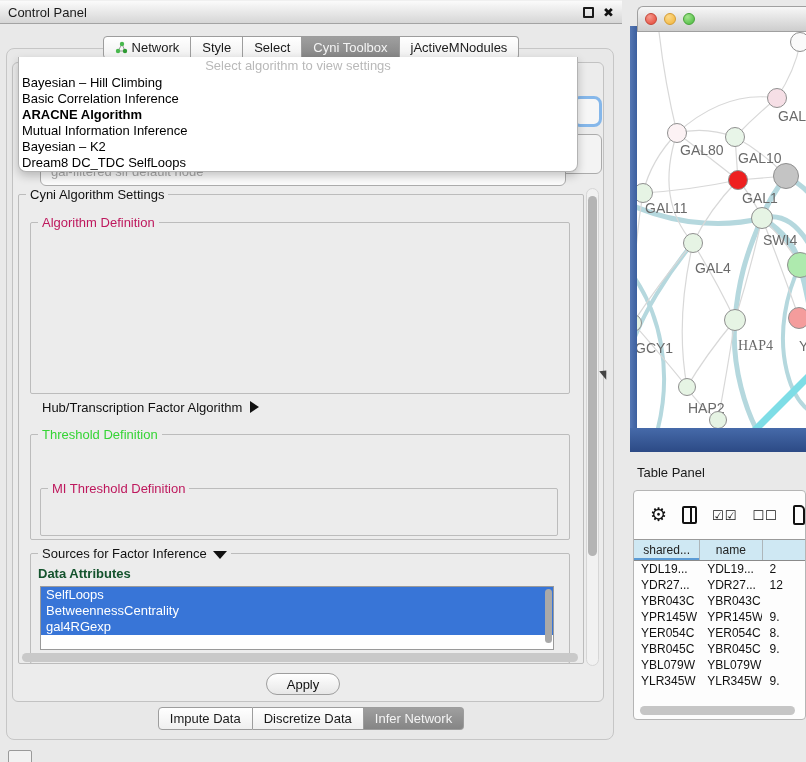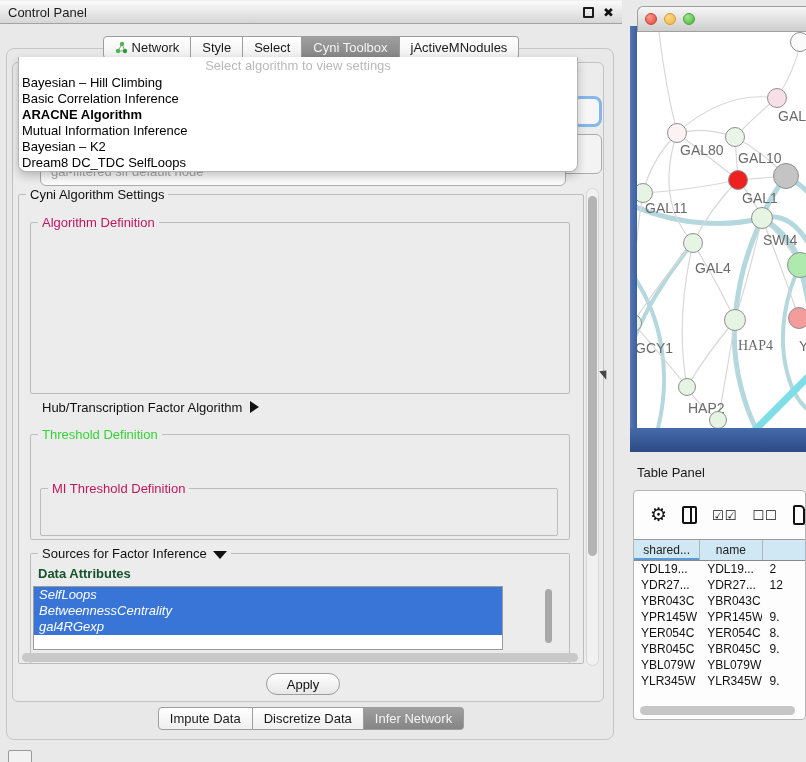--- a/index.html
+++ b/index.html
@@ -93,21 +93,21 @@
   .tf { position:absolute; background:#fff; display:flex; align-items:center; justify-content:flex-end; padding:0 6px; font-size:13px; }
   .tf-strong { border:2px solid #3c3c3c; }
   .tf-normal { border:1px solid #8b8b8b; }
   .tf-dis { border:1px solid #bcbcbc; color:#a0a0a0; }
 
   .cbx { position:absolute; width:15px; height:15px; border:1px solid #bdbdbd; border-radius:3px; background:#fafafa; }
 
   .tri-right { display:inline-block; width:0; height:0; border-top:6px solid transparent; border-bottom:6px solid transparent; border-left:9px solid #111; margin-left:8px; vertical-align:-1px;}
   .tri-down { display:inline-block; width:0; height:0; border-left:7px solid transparent; border-right:7px solid transparent; border-top:8px solid #111; margin-left:6px; vertical-align:-1px;}
 
-  .attr-list { left:33px; top:586px; width:470px; height:64px; background:#fff; border:1px solid #9a9a9a; overflow:hidden; z-index:3;font-style:italic;}
+  .attr-list { left:40px; top:586px; width:514px; height:64px; background:#fff; border:1px solid #9a9a9a; overflow:hidden; z-index:3;}
   .attr-item { height:16px; line-height:16px; padding-left:5px; background:#3875d7; color:#fff; font-size:13px; white-space:nowrap;}
 
   .apply-btn {
     left:266px; top:673px; width:74px; height:22px;
     background:linear-gradient(#ffffff,#e7e7e7); border:1px solid #9e9e9e; border-radius:11px;
     display:flex; align-items:center; justify-content:center; font-size:13px; color:#111; z-index:2;
   }
 
   .corner-frag { left:8px; top:750px; width:24px; height:16px; border:1px solid #9a9a9a; border-radius:2px; background:#f2f2f2; }
   .cursor-arrow { left:602px; top:368px; width:0; height:0; border-left:6px solid #444; border-top:4px solid transparent; border-bottom:7px solid transparent; transform:rotate(-40deg); z-index:5;}

